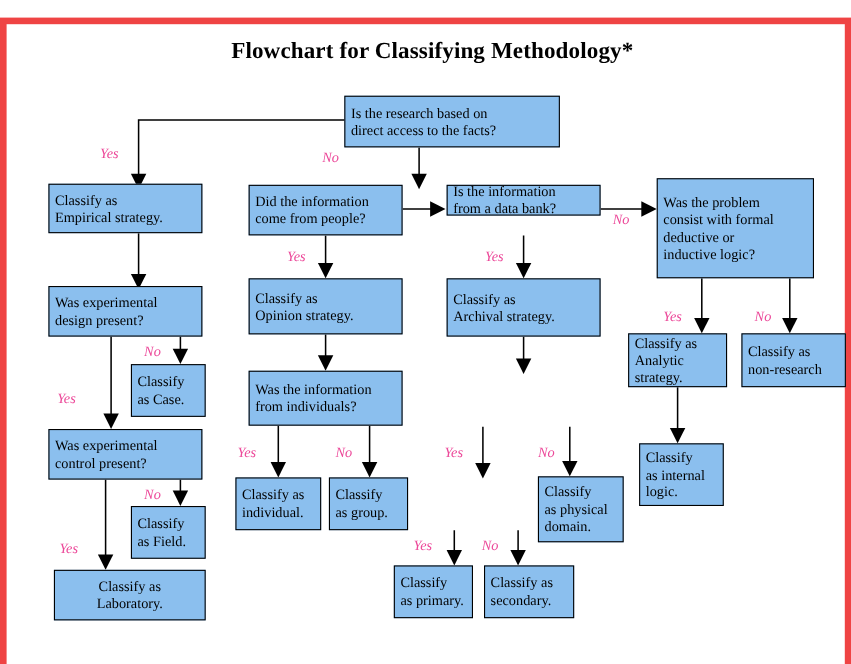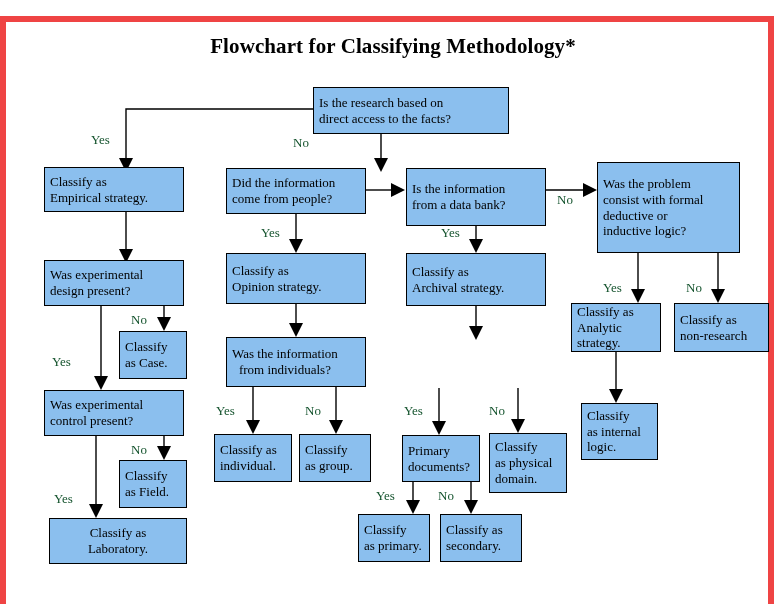--- a/index.html
+++ b/index.html
@@ -41,23 +41,24 @@
     flex-direction:column;
     justify-content:center;
     padding:2px 5px;
     white-space:pre-line;
   }
   .node.center{ text-align:center; align-items:center; }
   .node.left{ text-align:left; align-items:flex-start; }
   .edge-label{
     position:absolute;
     font-size:13px;
-    color:#14532d;
+    color:#ec4899;
     background:transparent;
     white-space:nowrap;
+    font-style:italic;
   }
   svg#wires{position:absolute;left:0;top:0;width:774px;height:604px;pointer-events:none;}
   svg#wires path,svg#wires line{stroke:#000;stroke-width:1.4px;fill:none;}
   svg#wires polygon{fill:#000;}
 </style>
 </head>
 <body>
 
 <div id="frame">
 
@@ -154,38 +155,36 @@
 
     <div class="node center" style="left:43px;top:496px;width:138px;height:46px;">Classify as
 Laboratory.</div>
 
     <div class="node left" style="left:220px;top:146px;width:140px;height:46px;">Did the information
 come from people?</div>
 
     <div class="node left" style="left:220px;top:231px;width:140px;height:51px;">Classify as
  Opinion  strategy.</div>
 
-    <div class="node left" style="left:220px;top:315px;width:140px;height:50px;text-align:center;">Was the information
+    <div class="node left" style="left:220px;top:315px;width:140px;height:50px;">Was the information
 from individuals?</div>
 
     <div class="node left" style="left:208px;top:412px;width:78px;height:48px;">Classify as
 individual.</div>
 
     <div class="node left" style="left:293px;top:412px;width:72px;height:48px;">Classify
 as group.</div>
 
-    <div class="node left" style="left:400px;top:146px;width:140px;height:58px;">Is the information
+    <div class="node left" style="left:400px;top:146px;width:140px;height:28px;">Is the information
 from a data bank?</div>
 
     <div class="node left" style="left:400px;top:231px;width:140px;height:53px;">Classify as
 Archival strategy.</div>
 
 
-    <div class="node left" style="left:396px;top:413px;width:78px;height:47px;">Primary
-documents?</div>
 
     <div class="node left" style="left:483px;top:411px;width:78px;height:60px;">Classify
 as physical
 domain.</div>
 
     <div class="node left" style="left:352px;top:492px;width:72px;height:48px;">Classify
 as primary.</div>
 
     <div class="node left" style="left:434px;top:492px;width:82px;height:48px;">Classify as
 secondary.</div>

